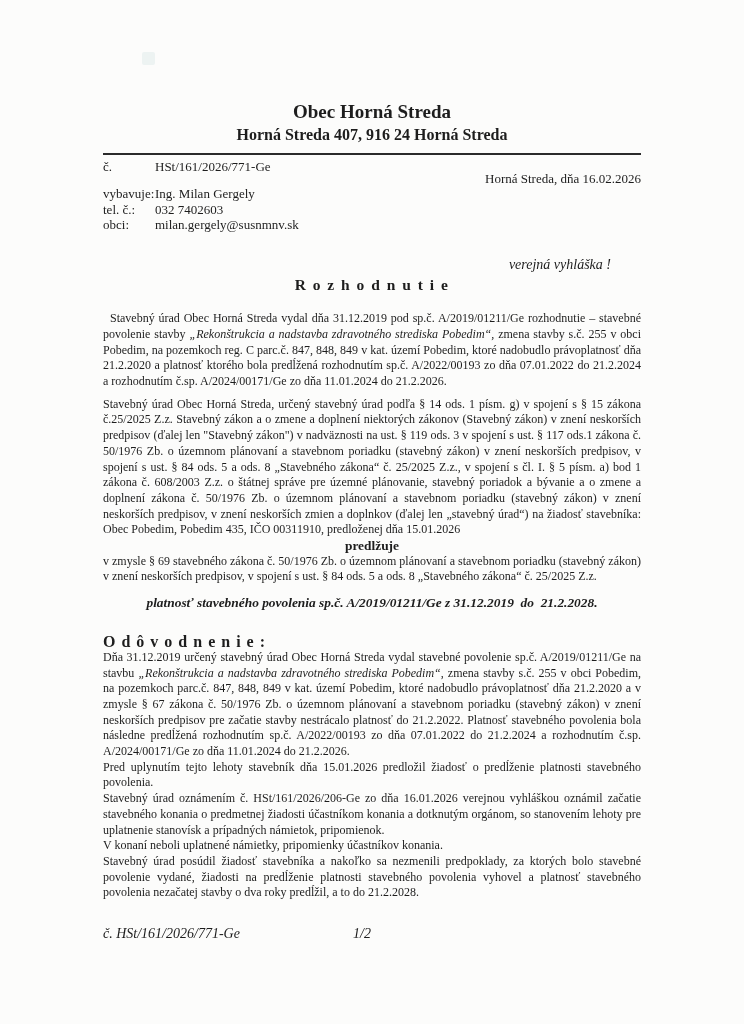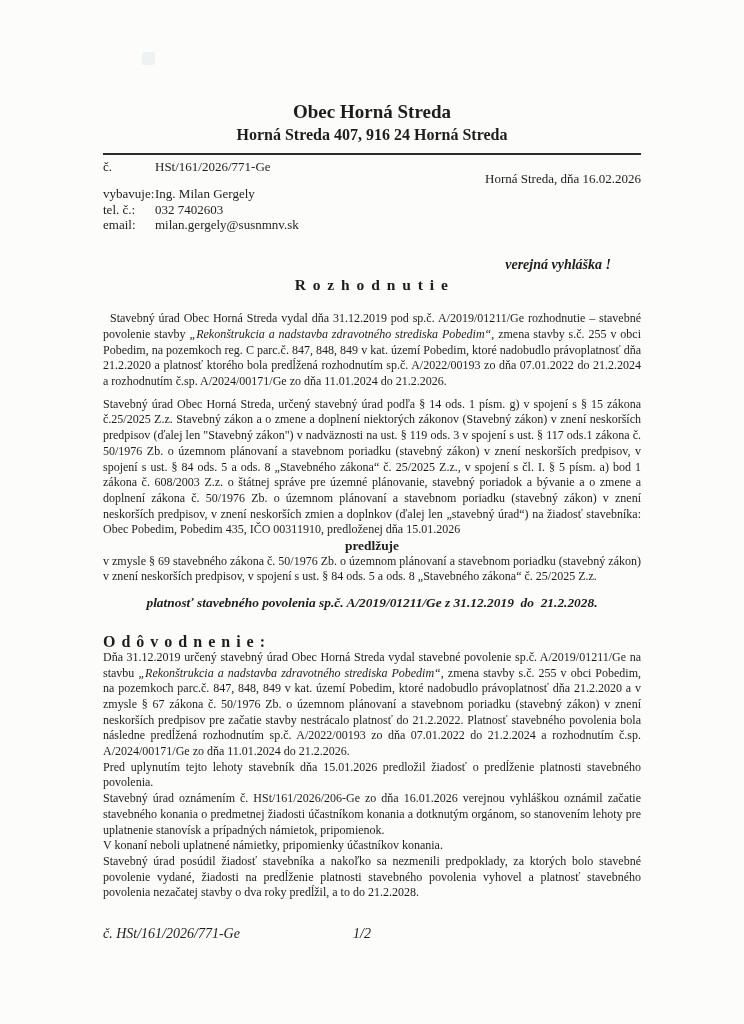--- a/index.html
+++ b/index.html
@@ -56,21 +56,21 @@
   .meta-label {
     flex: 0 0 52px;
     white-space: nowrap;
   }
   .meta-value { white-space: nowrap; }
   .meta-date { margin-left: auto; white-space: nowrap; margin-top: 12px; }
   .notice {
     margin-top: 24px;
     text-align: right;
     padding-right: 30px;
-    font-weight: bold;
+    font-weight: normal;
     font-style: italic;
     font-size: 14px;
     line-height: 17px;
   }
   .doc-title {
     margin-top: 2px;
     text-align: center;
     font-weight: bold;
     font-size: 15.5px;
     letter-spacing: 1.5px;
@@ -144,21 +144,21 @@
       </div>
       <div class="meta-row">
         <span class="meta-label">vybavuje:</span>
         <span class="meta-value">Ing. Milan Gergely</span>
       </div>
       <div class="meta-row">
         <span class="meta-label">tel. č.:</span>
         <span class="meta-value">032 7402603</span>
       </div>
       <div class="meta-row">
-        <span class="meta-label">email:</span>
+        <span class="meta-label">obci:</span>
         <span class="meta-value">milan.gergely@susnmnv.sk</span>
       </div>
     </div>
 
     <div class="notice">verejná vyhláška !</div>
 
     <div class="doc-title">R o z h o d n u t i e</div>
 
     <p class="body-p p1"><span>Stavebný úrad Obec Horná Streda vydal dňa 31.12.2019 pod sp.č. A/2019/01211/Ge rozhodnutie – stavebné povolenie stavby </span><span class="it">„Rekonštrukcia a nadstavba zdravotného strediska Pobedim“</span><span>, zmena stavby s.č. 255 v obci Pobedim, na pozemkoch reg. C parc.č. 847, 848, 849 v kat. území Pobedim, ktoré nadobudlo právoplatnosť dňa 21.2.2020 a platnosť ktorého bola predĺžená rozhodnutím sp.č. A/2022/00193 zo dňa 07.01.2022 do 21.2.2024 a rozhodnutím č.sp. A/2024/00171/Ge zo dňa 11.01.2024 do 21.2.2026.</span></p>
 

